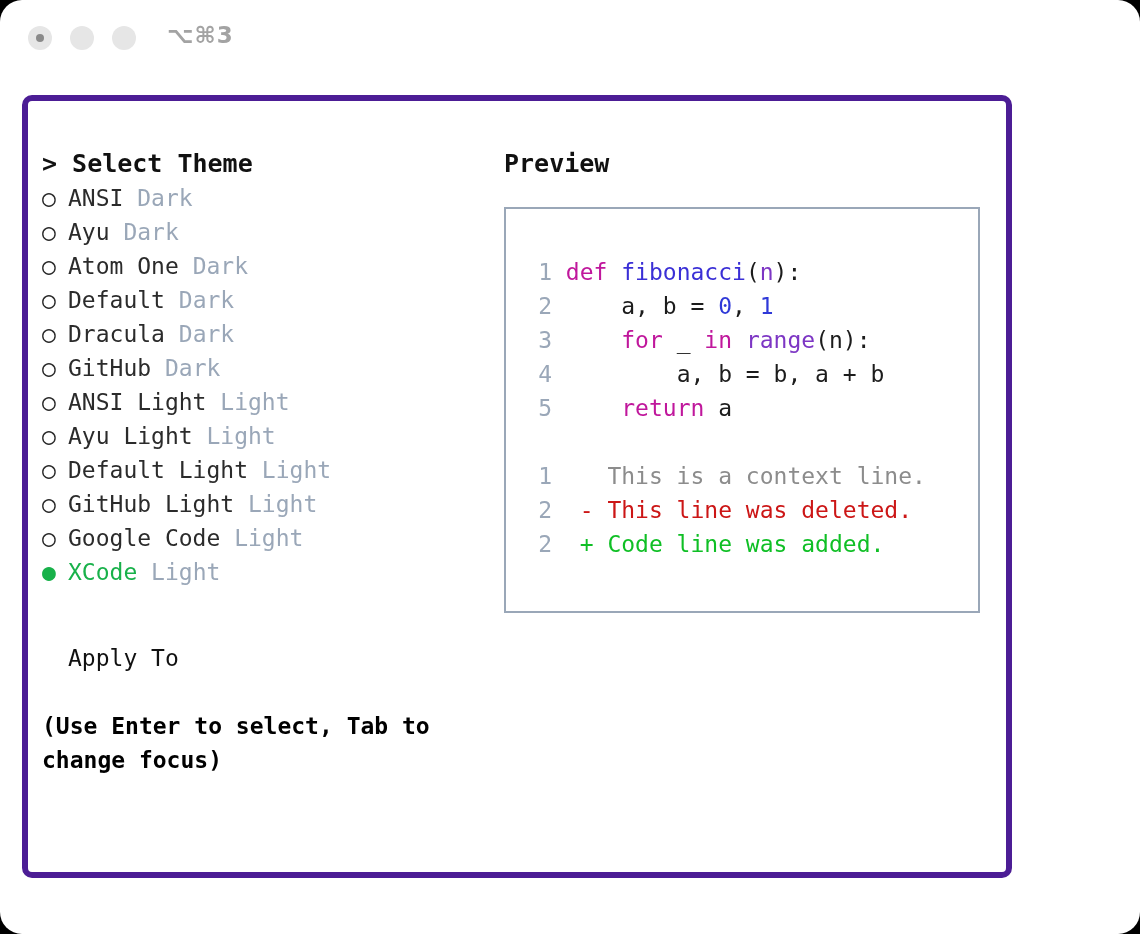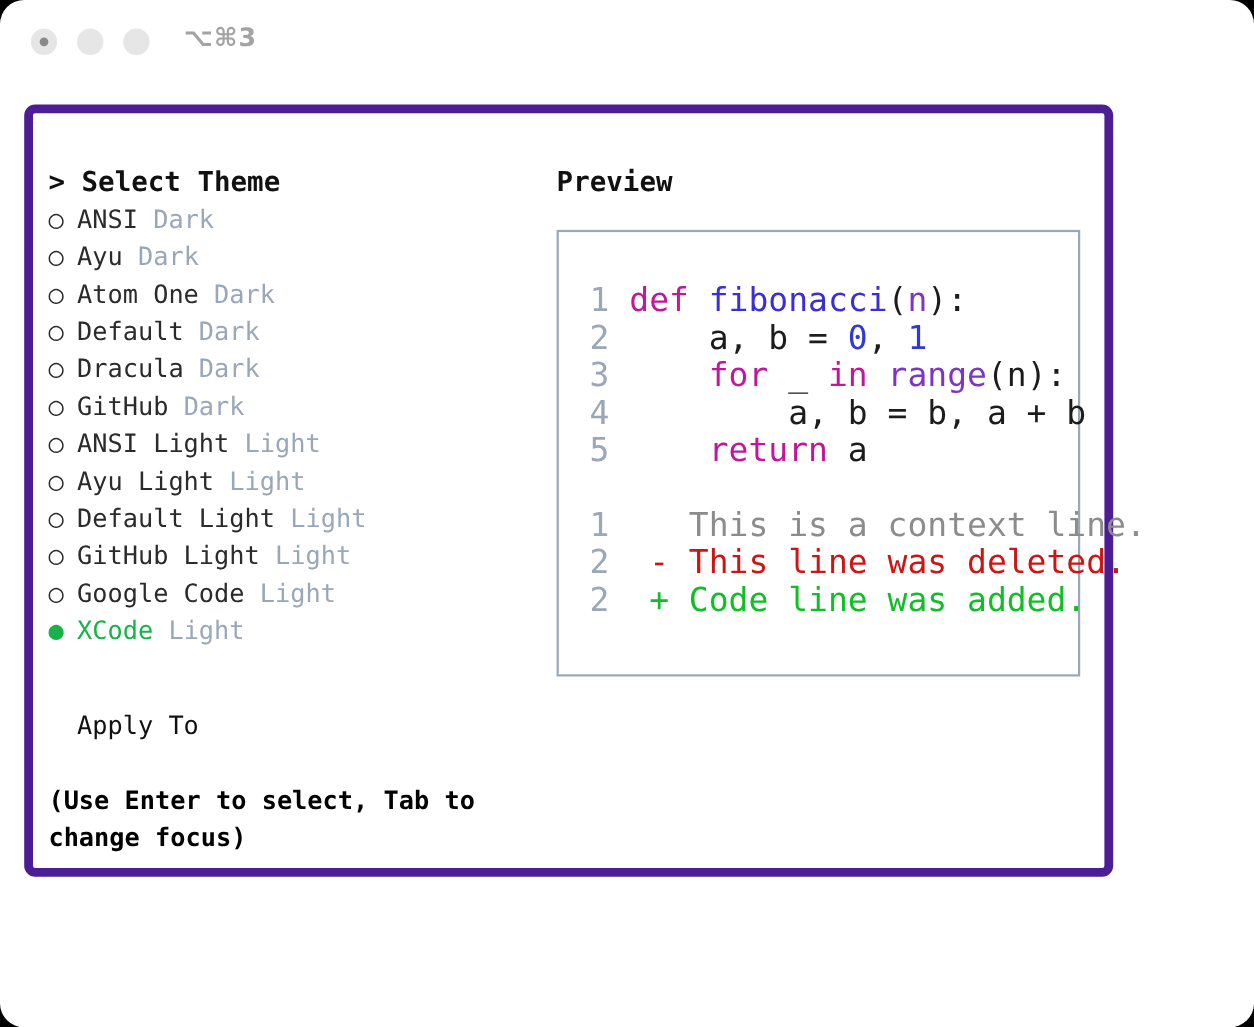--- a/index.html
+++ b/index.html
@@ -69,23 +69,23 @@
     letter-spacing: 1px;
     white-space: pre;
   }
 
   
   #main-panel {
     position: absolute;
     left: 22px;
     top: 95px;
     width: 990px;
-    height: 702px;
+    height: 783px;
     box-sizing: border-box;
-    border: 8px solid #4c1d95;
+    border: 6px solid #4c1d95;
     border-radius: 10px;
     background: #ffffff;
   }
 
   
   #theme-column {
     position: absolute;
     left: 14px;
     top: 46px;
     width: 450px;
@@ -155,21 +155,21 @@
     background: #ffffff;
     position: relative;
   }
   #code-area {
     position: absolute;
     left: 18px;
     top: 46px;
     right: 8px;
   }
   .code-line {
-    font-size: 30px;
+    font-size: 23px;
     line-height: 34px;
     white-space: pre;
     color: #1c1c1c;
   }
   .ln {
     color: #9aa7b8;
     display: inline-block;
     width: 28px;
     text-align: right;
   }

